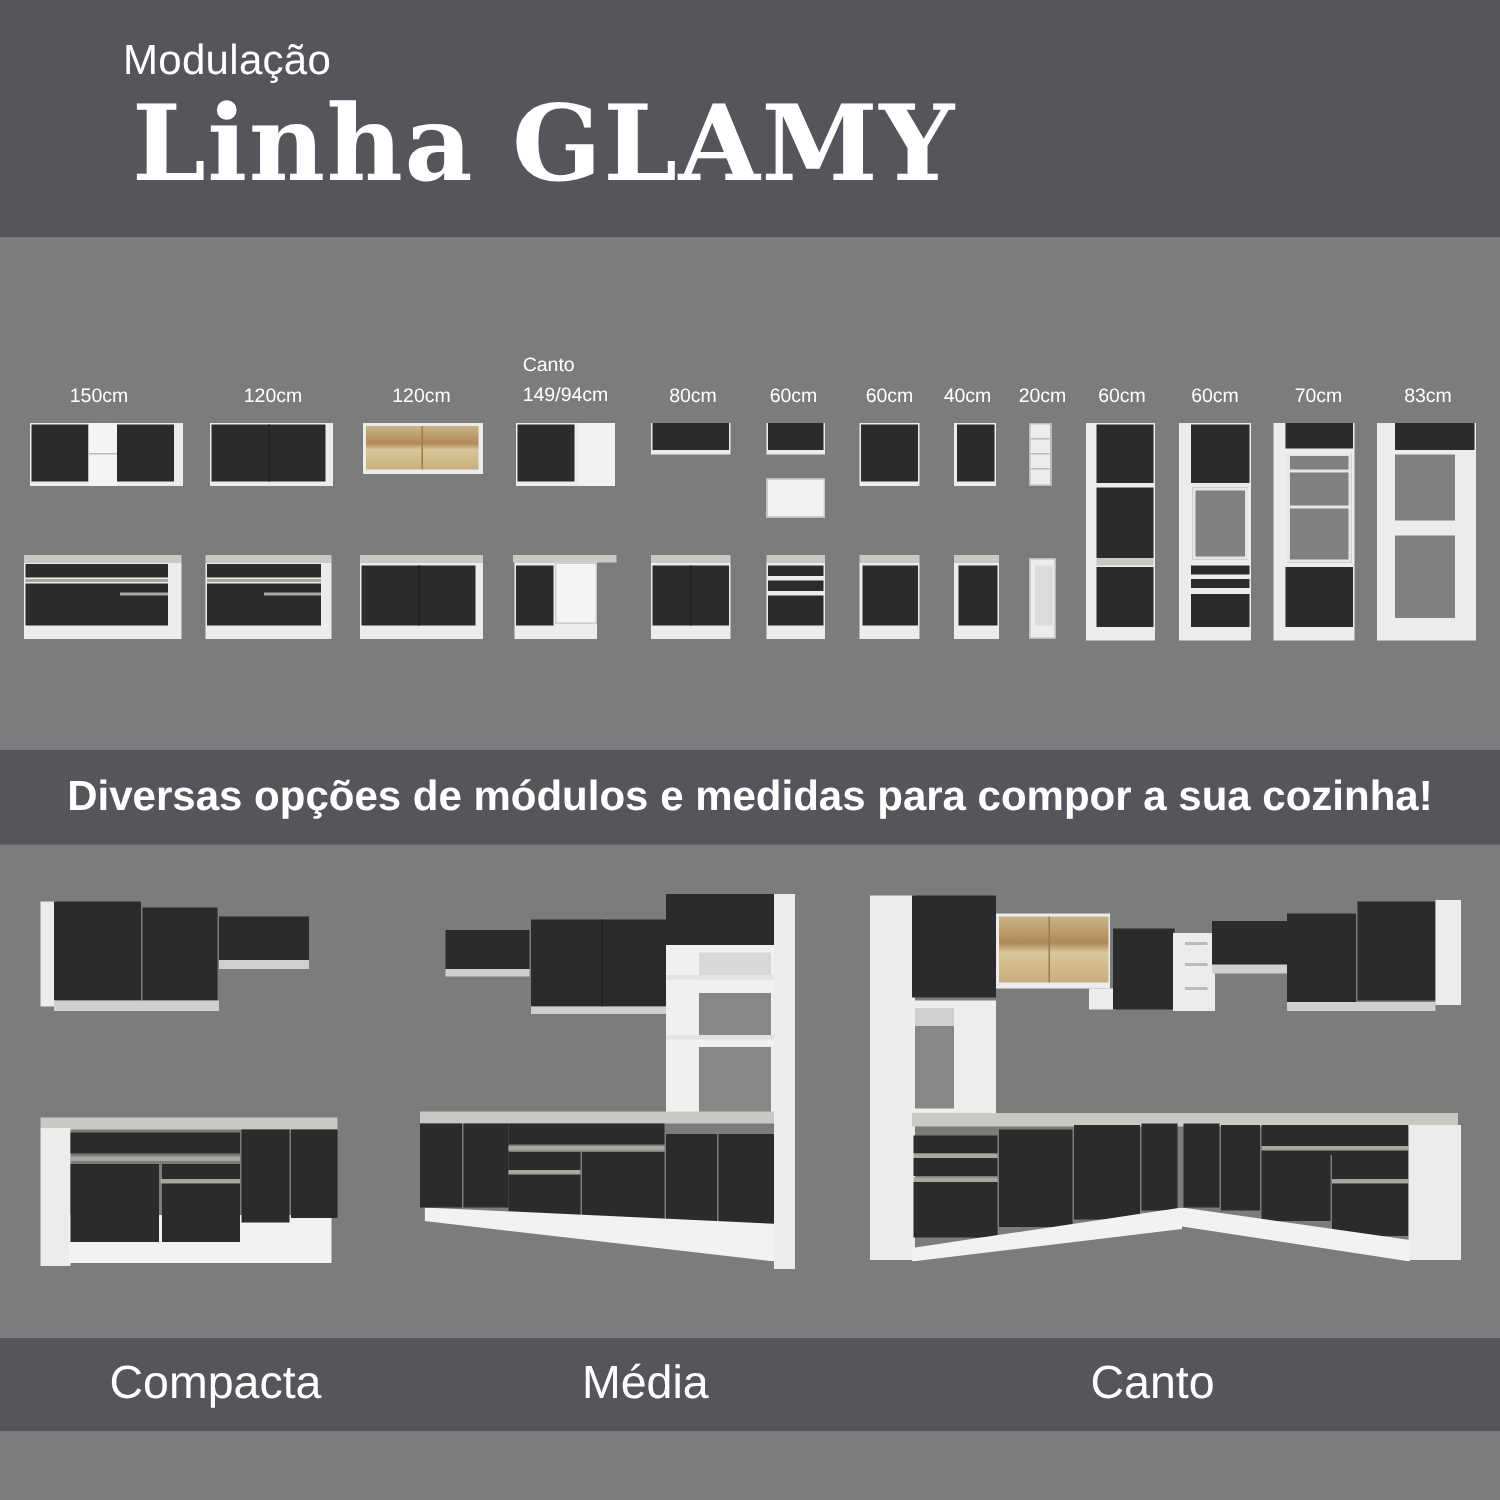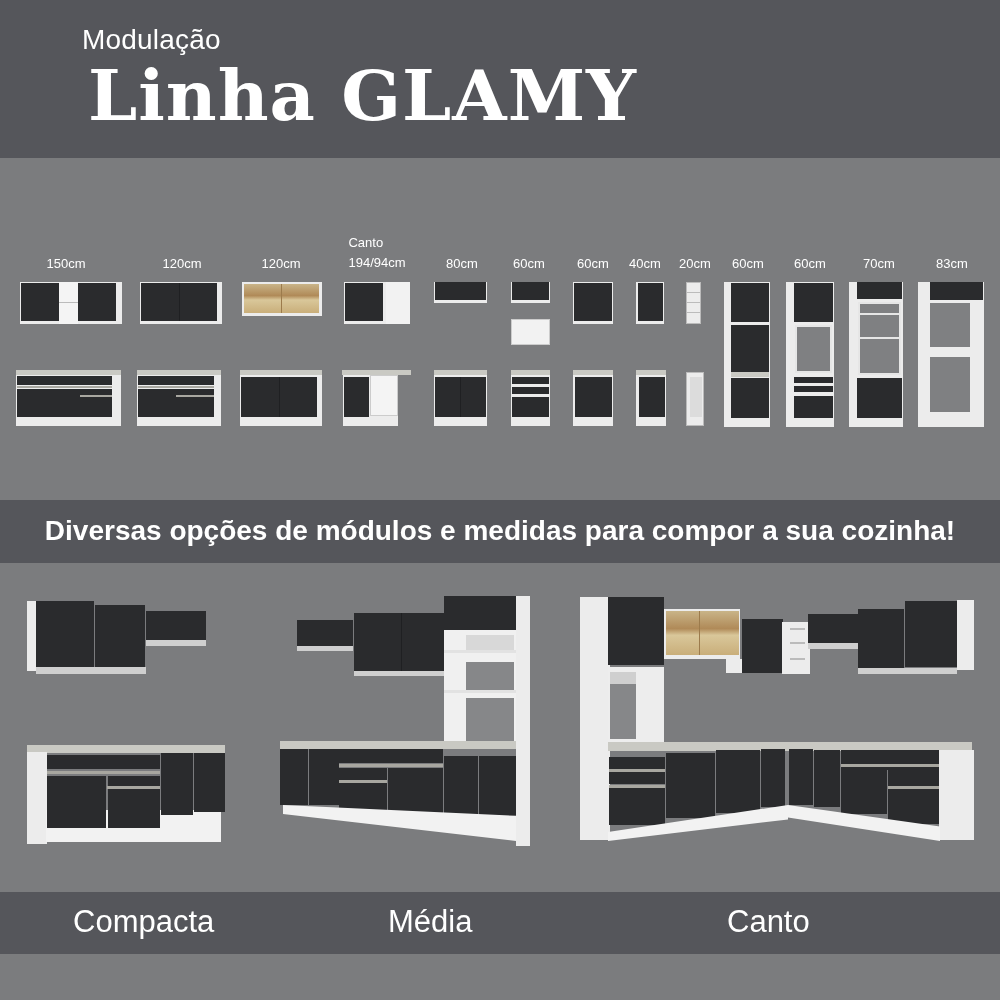--- a/index.html
+++ b/index.html
@@ -30,21 +30,21 @@
   <div id="subtitle" class="abs">Modulação</div>
   <div id="title" class="abs">Linha GLAMY</div>
 </div>
 
 <div>
   <div class="size-lbl" style="left:66px;top:255px">150cm</div>
   <div class="size-lbl" style="left:182px;top:255px">120cm</div>
   <div class="size-lbl" style="left:281px;top:255px">120cm</div>
   <div class="size-lbl" style="left:377px;top:234px">
     <div>Canto</div>
-    <div style="margin-top:3px">194/94cm</div>
+    <div style="margin-top:3px">149/94cm</div>
   </div>
   <div class="size-lbl" style="left:462px;top:255px">80cm</div>
   <div class="size-lbl" style="left:529px;top:255px">60cm</div>
   <div class="size-lbl" style="left:593px;top:255px">60cm</div>
   <div class="size-lbl" style="left:645px;top:255px">40cm</div>
   <div class="size-lbl" style="left:695px;top:255px">20cm</div>
   <div class="size-lbl" style="left:748px;top:255px">60cm</div>
   <div class="size-lbl" style="left:810px;top:255px">60cm</div>
   <div class="size-lbl" style="left:879px;top:255px">70cm</div>
   <div class="size-lbl" style="left:952px;top:255px">83cm</div>

